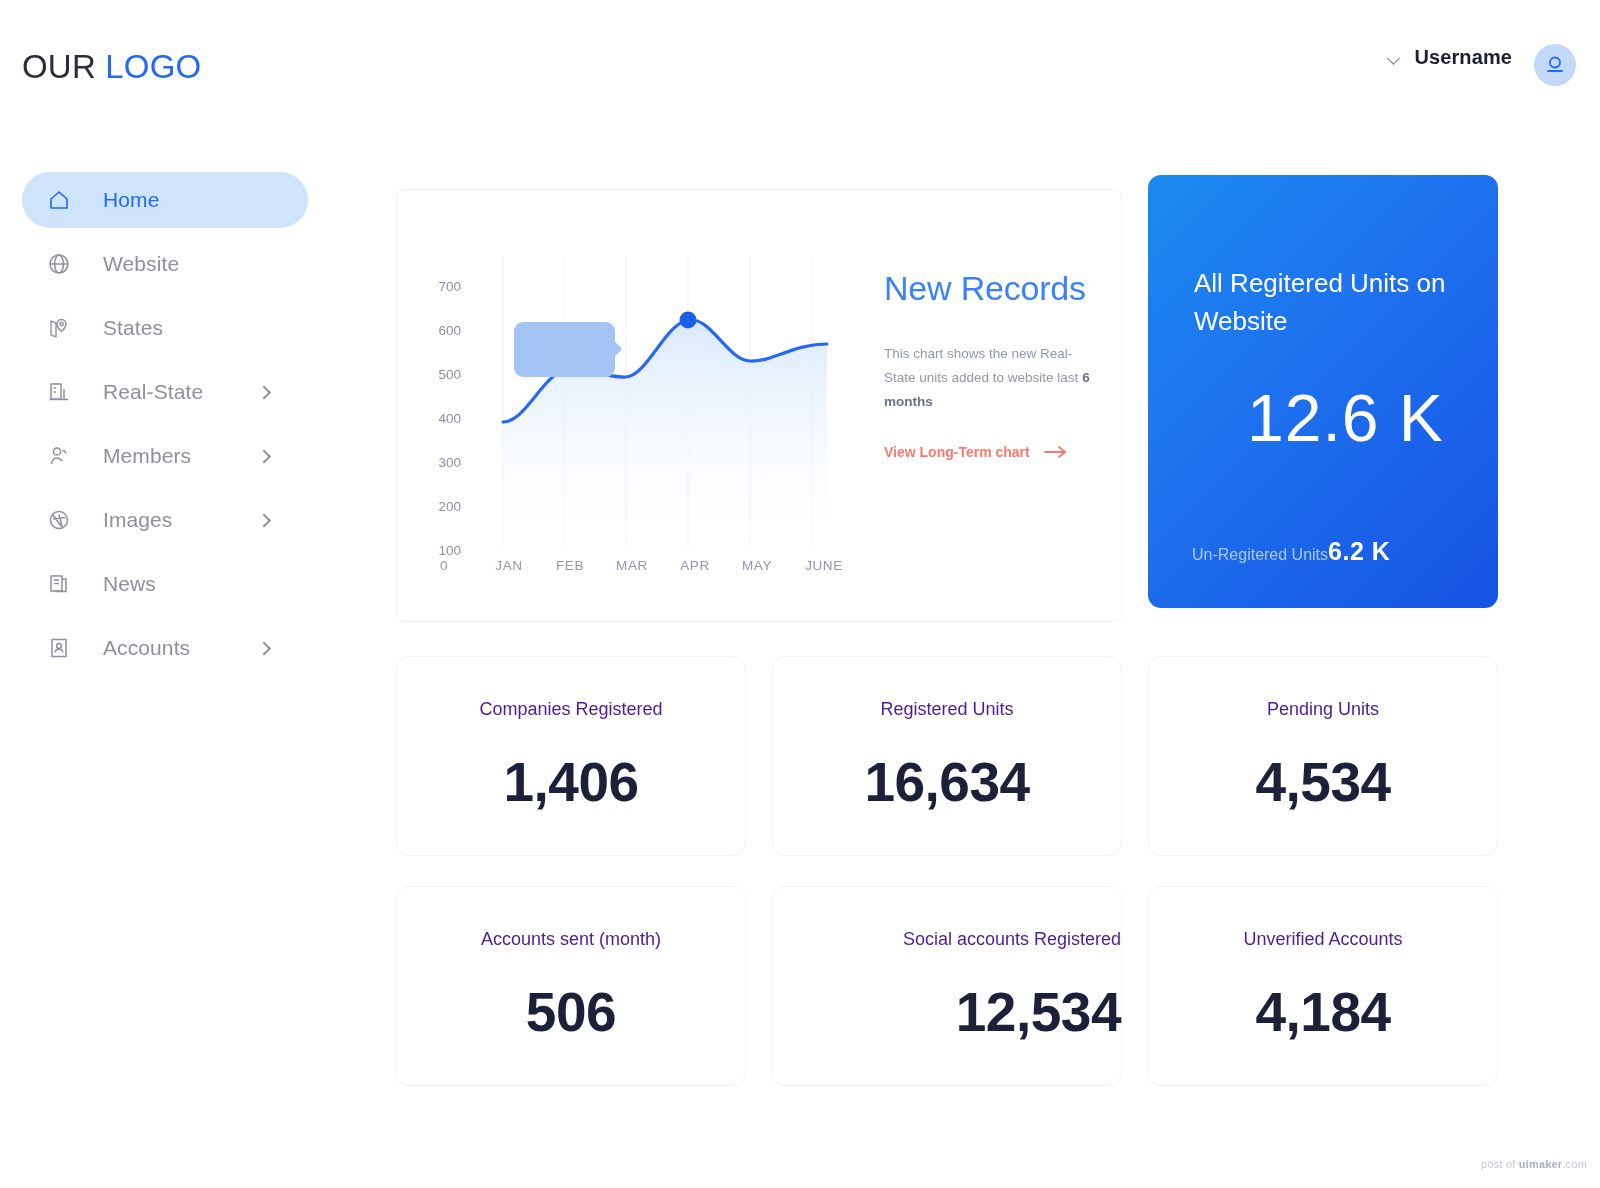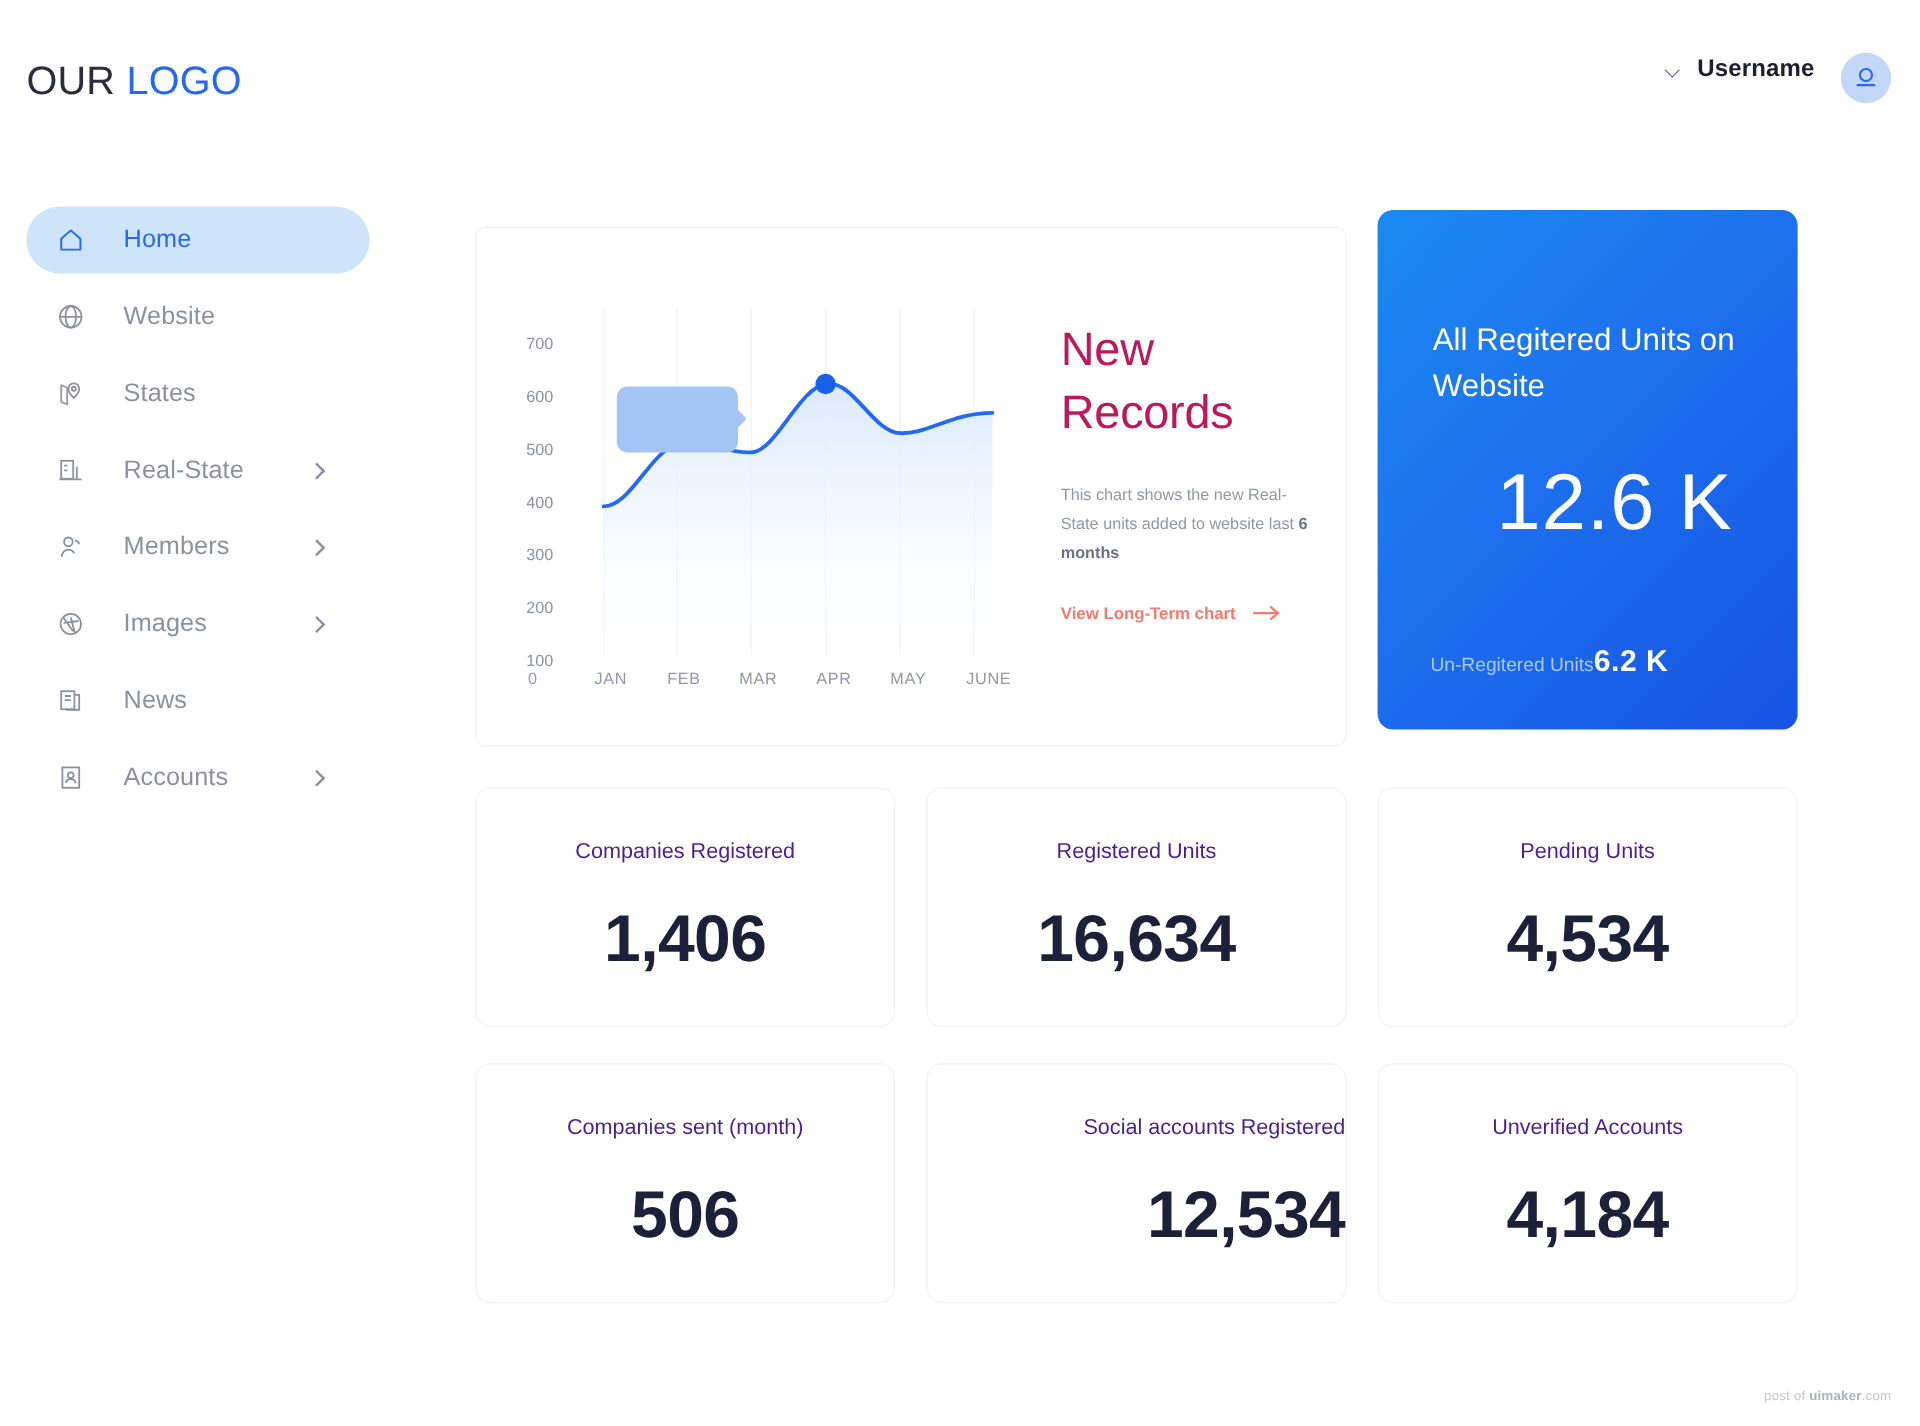--- a/index.html
+++ b/index.html
@@ -95,21 +95,21 @@
     background: #a5c4f6; border-radius: 9px;
   }
   .tooltip-box::after {
     content: ""; position: absolute; right: -5px; top: 21px;
     width: 12px; height: 12px; background: #a5c4f6; border-radius: 3px;
     transform: rotate(45deg);
   }
 
   .chart-text { position: absolute; left: 487px; top: 76px; width: 215px; }
   .chart-title {
-    font-size: 39px; color: #be185d; font-weight: 400; line-height: 1.35;
+    font-size: 34px; color: #3b82f6; font-weight: 400; line-height: 1.35;
     letter-spacing: -.2px;
   }
   .chart-desc {
     margin-top: 30px; font-size: 13.5px; color: #9296a8; line-height: 1.78;
   }
   .chart-desc b { color: #6d7185; font-weight: 700; }
   .chart-link {
     margin-top: 30px; display: flex; align-items: center; gap: 14px;
     color: #f9796c; font-size: 14px; font-weight: 700; cursor: pointer;
   }
@@ -141,21 +141,21 @@
     background: #fff; border: 1.5px solid #f0f2f7; border-radius: 13px;
     display: flex; flex-direction: column; align-items: center; justify-content: center;
   }
   .stat-label { font-size: 18px; color: #4c1d95; font-weight: 400; }
   .stat-value {
     margin-top: 30px; font-size: 55px; font-weight: 700; color: #1d2039;
     letter-spacing: -.5px;
   }
 
   .watermark {
-    position: absolute; right: 24px; bottom: 18px;
+    position: absolute; right: 13px; bottom: 18px;
     font-size: 11px; color: #c4c7d2; letter-spacing: .2px;
   }
   .watermark b { color: #aeb1be; font-weight: 700; }
 </style>
 </head>
 <body>
 
 <div class="page">
 
   <div class="header">
@@ -356,21 +356,21 @@
   <div class="stat-card" style="left:772px; top:656px;">
     <div class="stat-label">Registered Units</div>
     <div class="stat-value">16,634</div>
   </div>
   <div class="stat-card" style="left:1148px; top:656px;">
     <div class="stat-label">Pending Units</div>
     <div class="stat-value">4,534</div>
   </div>
 
   <div class="stat-card" style="left:396px; top:886px;">
-    <div class="stat-label">Companies sent (month)</div>
+    <div class="stat-label">Accounts sent (month)</div>
     <div class="stat-value">506</div>
   </div>
   <div class="stat-card" style="left:772px; top:886px;align-items:flex-end;">
     <div class="stat-label">Social accounts Registered</div>
     <div class="stat-value">12,534</div>
   </div>
   <div class="stat-card" style="left:1148px; top:886px;">
     <div class="stat-label">Unverified Accounts</div>
     <div class="stat-value">4,184</div>
   </div>

